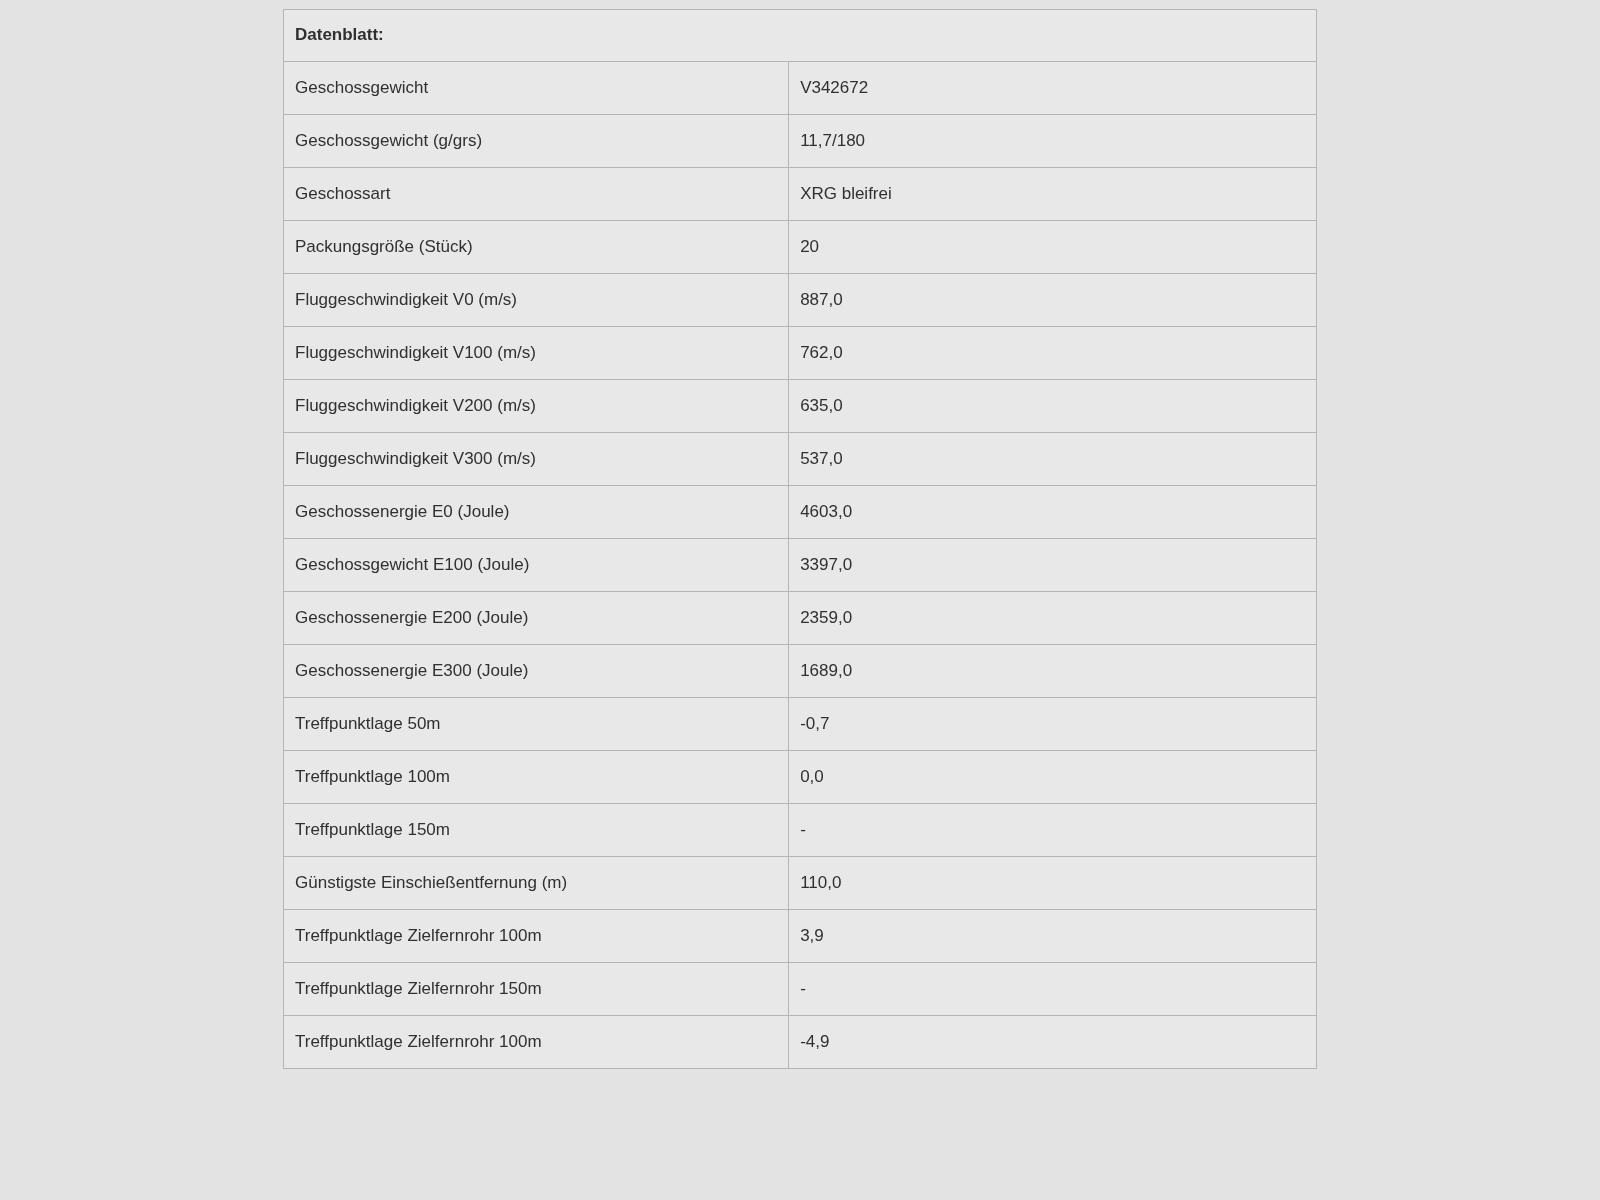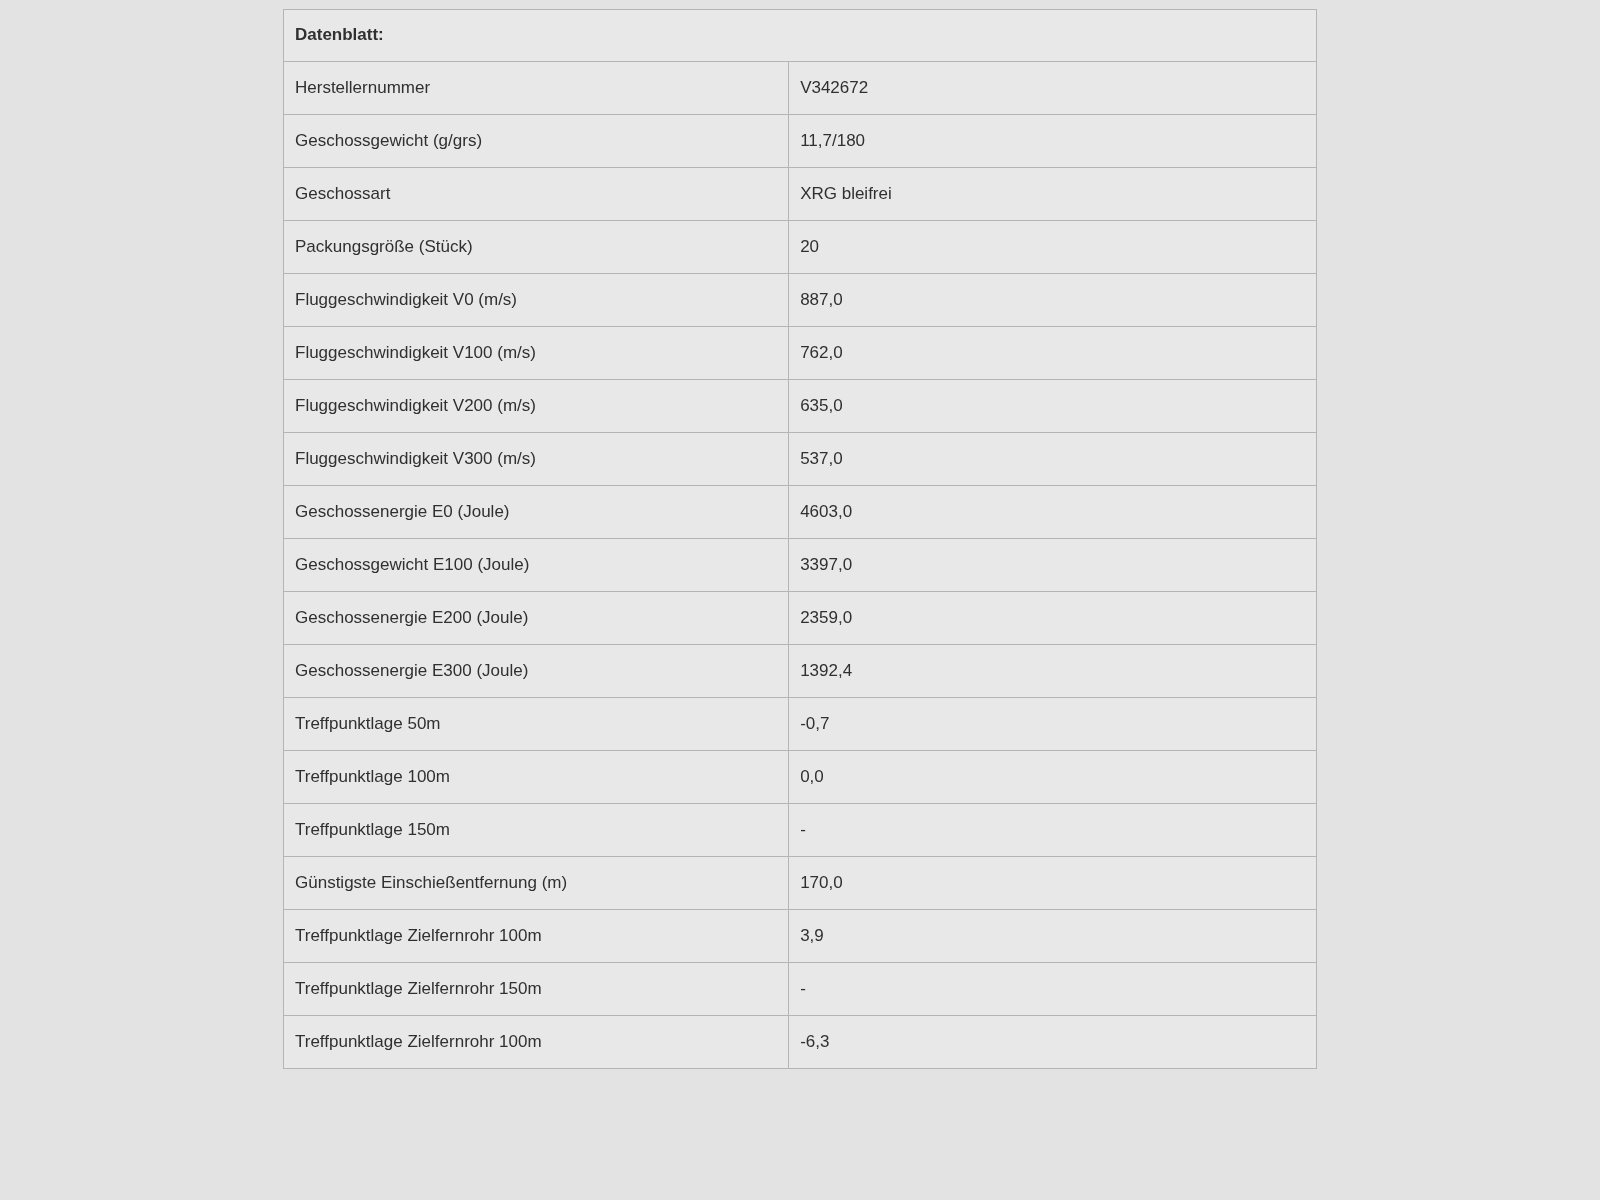--- a/index.html
+++ b/index.html
@@ -54,21 +54,21 @@
       <col class="col-label">
       <col class="col-value">
     </colgroup>
     <thead>
       <tr>
         <th class="title-cell" colspan="2">Datenblatt:</th>
       </tr>
     </thead>
     <tbody id="rows">
   <tr>
-    <td class="label">Herstellernummer</td>
+    <td class="label">Geschossgewicht</td>
     <td class="value">V342672</td>
   </tr>
 
   <tr>
     <td class="label">Geschossgewicht (g/grs)</td>
     <td class="value">11,7/180</td>
   </tr>
 
   <tr>
     <td class="label">Geschossart</td>
@@ -110,54 +110,54 @@
     <td class="value">3397,0</td>
   </tr>
 
   <tr>
     <td class="label">Geschossenergie E200 (Joule)</td>
     <td class="value">2359,0</td>
   </tr>
 
   <tr>
     <td class="label">Geschossenergie E300 (Joule)</td>
-    <td class="value">1392,4</td>
+    <td class="value">1689,0</td>
   </tr>
 
   <tr>
     <td class="label">Treffpunktlage 50m</td>
     <td class="value">-0,7</td>
   </tr>
 
   <tr>
     <td class="label">Treffpunktlage 100m</td>
     <td class="value">0,0</td>
   </tr>
 
   <tr>
     <td class="label">Treffpunktlage 150m</td>
     <td class="value">-</td>
   </tr>
 
   <tr>
     <td class="label">Günstigste Einschießentfernung (m)</td>
-    <td class="value">170,0</td>
+    <td class="value">110,0</td>
   </tr>
 
 
   <tr>
     <td class="label">Treffpunktlage Zielfernrohr 100m</td>
     <td class="value">3,9</td>
   </tr>
 
   <tr>
     <td class="label">Treffpunktlage Zielfernrohr 150m</td>
     <td class="value">-</td>
   </tr>
 
   <tr>
     <td class="label">Treffpunktlage Zielfernrohr 100m</td>
-    <td class="value">-6,3</td>
+    <td class="value">-4,9</td>
   </tr>
 
 </tbody>
   </table>
 </div>
 
 </body></html>

